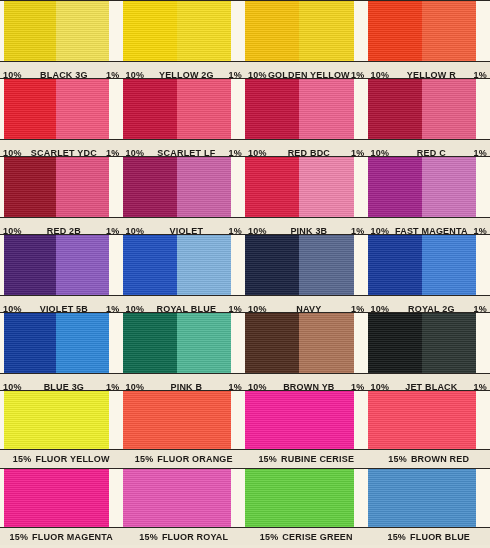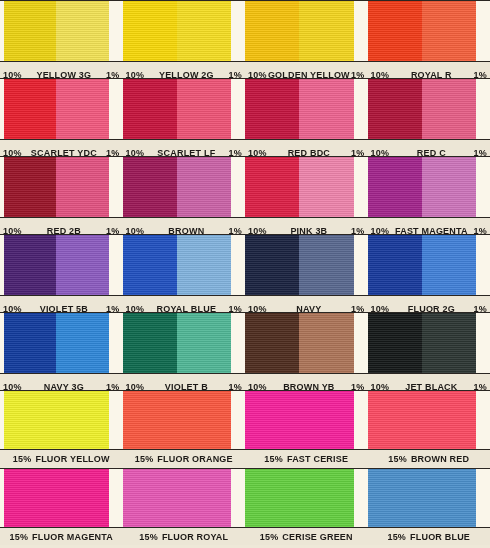--- a/index.html
+++ b/index.html
@@ -157,36 +157,36 @@
         <div class="gap" style="width: 14px;"></div>
         <div class="pair" style="width: 108.5px;">
           <div class="half" title="ORANGE R 10%" style="width: 50%; background: rgb(241, 59, 24);"></div>
           <div class="half" title="ORANGE R 1%" style="width: 50%; background: rgb(244, 96, 60);"></div>
         </div>
         <div class="gap" style="width: 14px;"></div>
       </div>
       <div class="label-bar">
         <div class="lbl-group" style="width: 122.5px;">
           <span class="lbl-pct">10%</span>
-          <span class="lbl-name">YELLOW 3G</span>
+          <span class="lbl-name">BLACK 3G</span>
           <span class="lbl-pct">1%</span>
         </div>
         <div class="lbl-group" style="width: 122.5px;">
           <span class="lbl-pct">10%</span>
           <span class="lbl-name">YELLOW 2G</span>
           <span class="lbl-pct">1%</span>
         </div>
         <div class="lbl-group" style="width: 122.5px;">
           <span class="lbl-pct">10%</span>
           <span class="lbl-name">GOLDEN YELLOW</span>
           <span class="lbl-pct">1%</span>
         </div>
         <div class="lbl-group" style="width: 122.5px;">
           <span class="lbl-pct">10%</span>
-          <span class="lbl-name">ROYAL R</span>
+          <span class="lbl-name">YELLOW R</span>
           <span class="lbl-pct">1%</span>
         </div>
       </div>
     </div>
     <div class="row standard">
       <div class="swatch-strip">
         <div class="gap" style="width: 4px;"></div>
         <div class="pair" style="width: 104.5px;">
           <div class="half" title="SCARLET YDC 10%" style="width: 50%; background: rgb(232, 31, 46);"></div>
           <div class="half" title="SCARLET YDC 1%" style="width: 50%; background: rgb(242, 89, 126);"></div>
@@ -256,21 +256,21 @@
         <div class="gap" style="width: 14px;"></div>
       </div>
       <div class="label-bar">
         <div class="lbl-group" style="width: 122.5px;">
           <span class="lbl-pct">10%</span>
           <span class="lbl-name">RED 2B</span>
           <span class="lbl-pct">1%</span>
         </div>
         <div class="lbl-group" style="width: 122.5px;">
           <span class="lbl-pct">10%</span>
-          <span class="lbl-name">BROWN</span>
+          <span class="lbl-name">VIOLET</span>
           <span class="lbl-pct">1%</span>
         </div>
         <div class="lbl-group" style="width: 122.5px;">
           <span class="lbl-pct">10%</span>
           <span class="lbl-name">PINK 3B</span>
           <span class="lbl-pct">1%</span>
         </div>
         <div class="lbl-group" style="width: 122.5px;">
           <span class="lbl-pct">10%</span>
           <span class="lbl-name">FAST MAGENTA</span>
@@ -313,21 +313,21 @@
           <span class="lbl-name">ROYAL BLUE</span>
           <span class="lbl-pct">1%</span>
         </div>
         <div class="lbl-group" style="width: 122.5px;">
           <span class="lbl-pct">10%</span>
           <span class="lbl-name">NAVY</span>
           <span class="lbl-pct">1%</span>
         </div>
         <div class="lbl-group" style="width: 122.5px;">
           <span class="lbl-pct">10%</span>
-          <span class="lbl-name">FLUOR 2G</span>
+          <span class="lbl-name">ROYAL 2G</span>
           <span class="lbl-pct">1%</span>
         </div>
       </div>
     </div>
     <div class="row standard">
       <div class="swatch-strip">
         <div class="gap" style="width: 4px;"></div>
         <div class="pair" style="width: 104.5px;">
           <div class="half" title="BLUE 3G 10%" style="width: 50%; background: rgb(18, 59, 158);"></div>
           <div class="half" title="BLUE 3G 1%" style="width: 50%; background: rgb(47, 135, 216);"></div>
@@ -345,26 +345,26 @@
         <div class="gap" style="width: 14px;"></div>
         <div class="pair" style="width: 108.5px;">
           <div class="half" title="JET BLACK 10%" style="width: 50%; background: rgb(20, 24, 24);"></div>
           <div class="half" title="JET BLACK 1%" style="width: 50%; background: rgb(44, 54, 51);"></div>
         </div>
         <div class="gap" style="width: 14px;"></div>
       </div>
       <div class="label-bar">
         <div class="lbl-group" style="width: 122.5px;">
           <span class="lbl-pct">10%</span>
-          <span class="lbl-name">NAVY 3G</span>
-          <span class="lbl-pct">1%</span>
-        </div>
-        <div class="lbl-group" style="width: 122.5px;">
-          <span class="lbl-pct">10%</span>
-          <span class="lbl-name">VIOLET B</span>
+          <span class="lbl-name">BLUE 3G</span>
+          <span class="lbl-pct">1%</span>
+        </div>
+        <div class="lbl-group" style="width: 122.5px;">
+          <span class="lbl-pct">10%</span>
+          <span class="lbl-name">PINK B</span>
           <span class="lbl-pct">1%</span>
         </div>
         <div class="lbl-group" style="width: 122.5px;">
           <span class="lbl-pct">10%</span>
           <span class="lbl-name">BROWN YB</span>
           <span class="lbl-pct">1%</span>
         </div>
         <div class="lbl-group" style="width: 122.5px;">
           <span class="lbl-pct">10%</span>
           <span class="lbl-name">JET BLACK</span>
@@ -388,21 +388,21 @@
         <div class="fl-group" style="width: 122.5px;">
           <span class="fl-pct">15%</span>
           <span class="fl-name">FLUOR YELLOW</span>
         </div>
         <div class="fl-group" style="width: 122.5px;">
           <span class="fl-pct">15%</span>
           <span class="fl-name">FLUOR ORANGE</span>
         </div>
         <div class="fl-group" style="width: 122.5px;">
           <span class="fl-pct">15%</span>
-          <span class="fl-name">FAST CERISE</span>
+          <span class="fl-name">RUBINE CERISE</span>
         </div>
         <div class="fl-group" style="width: 122.5px;">
           <span class="fl-pct">15%</span>
           <span class="fl-name">BROWN RED</span>
         </div>
       </div>
     </div>
     <div class="row fluor">
       <div class="swatch-strip">
         <div class="gap" style="width: 4px;"></div>

